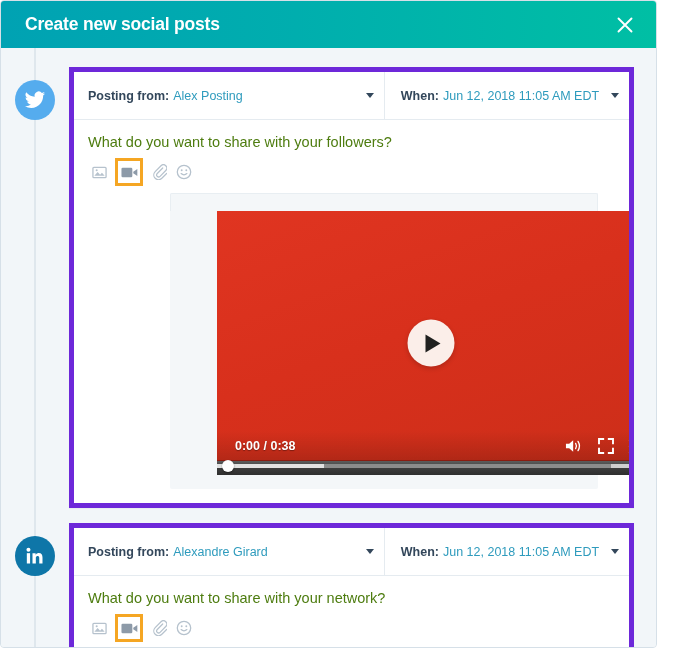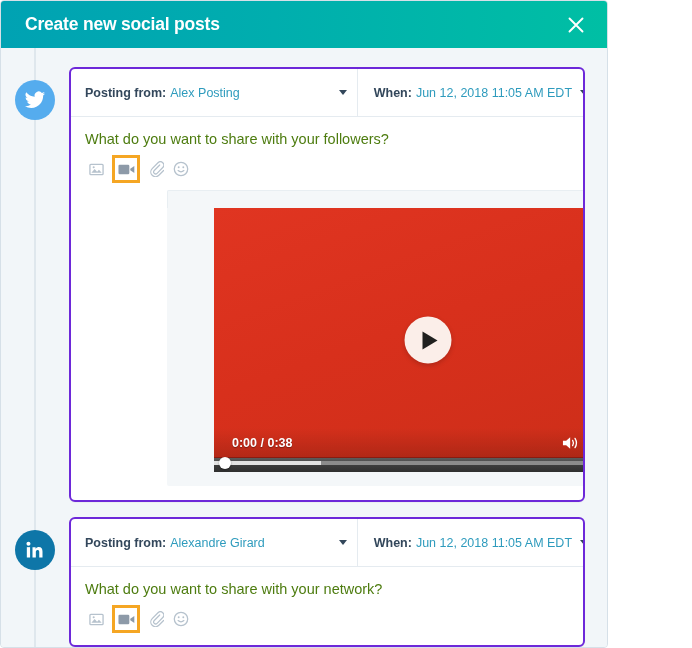--- a/index.html
+++ b/index.html
@@ -10,21 +10,21 @@
     width: 692px;
     height: 648px;
     overflow: hidden;
     background: #ffffff;
     font-family: "Liberation Sans", sans-serif;
     -webkit-font-smoothing: antialiased;
   }
 
   .modal {
     position: relative;
-    width: 608px;
+    width: 657px;
     height: 648px;
     box-sizing: border-box;
     border: 1px solid #d6e0e8;
     border-radius: 4px;
     background: #f2f6f9;
     overflow: hidden;
   }
 
   
   .modal-header {
@@ -99,22 +99,22 @@
     justify-content: center;
     z-index: 2;
   }
   .social-badge.tw { background: #55acee; }
   .social-badge.li { background: #0e76a8; }
   .social-badge svg { display: block; }
 
   .post-card {
     flex: 1 1 auto;
     background: #ffffff;
-    border: 2px solid #6d28d9;
-    border-radius: 6px;
+    border: 5px solid #6d28d9;
+    border-radius: 0;
     box-shadow: 0 1px 1px rgba(0,0,0,0.035);
     overflow: hidden;
   }
 
   .card-top {
     display: flex;
     height: 47px;
     border-bottom: 1px solid #e5ebf0;
   }
   .select-field {

